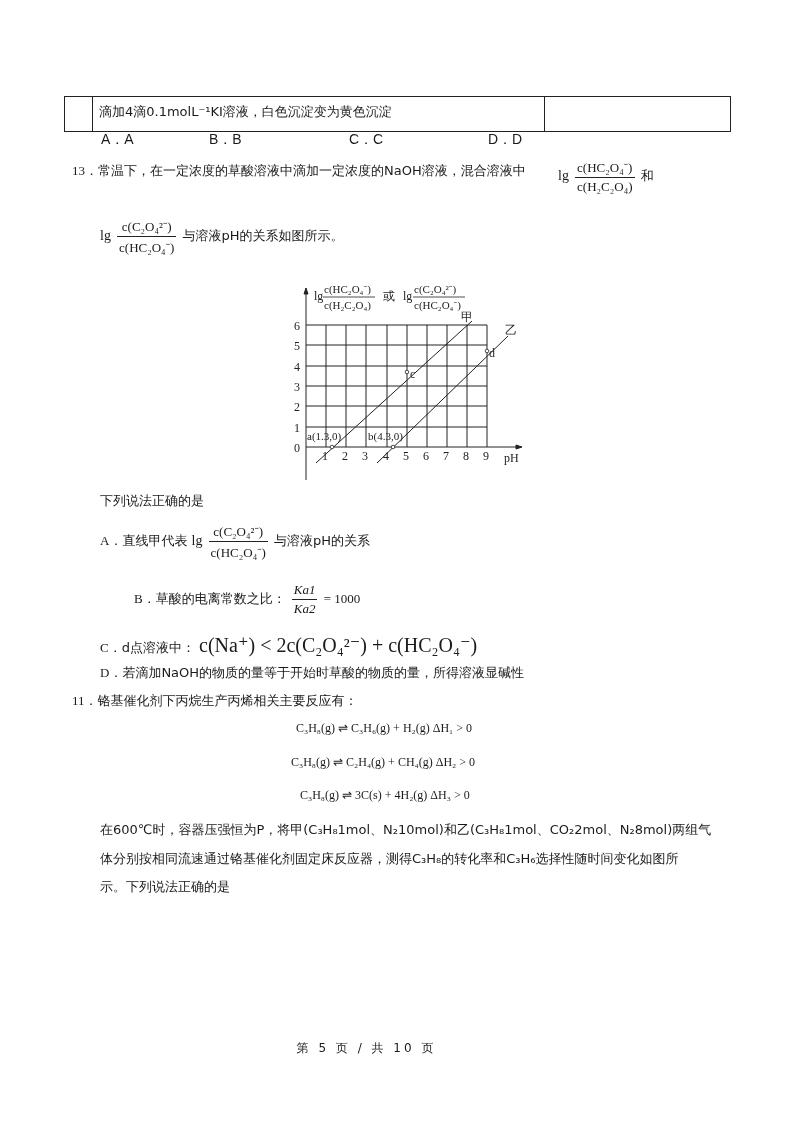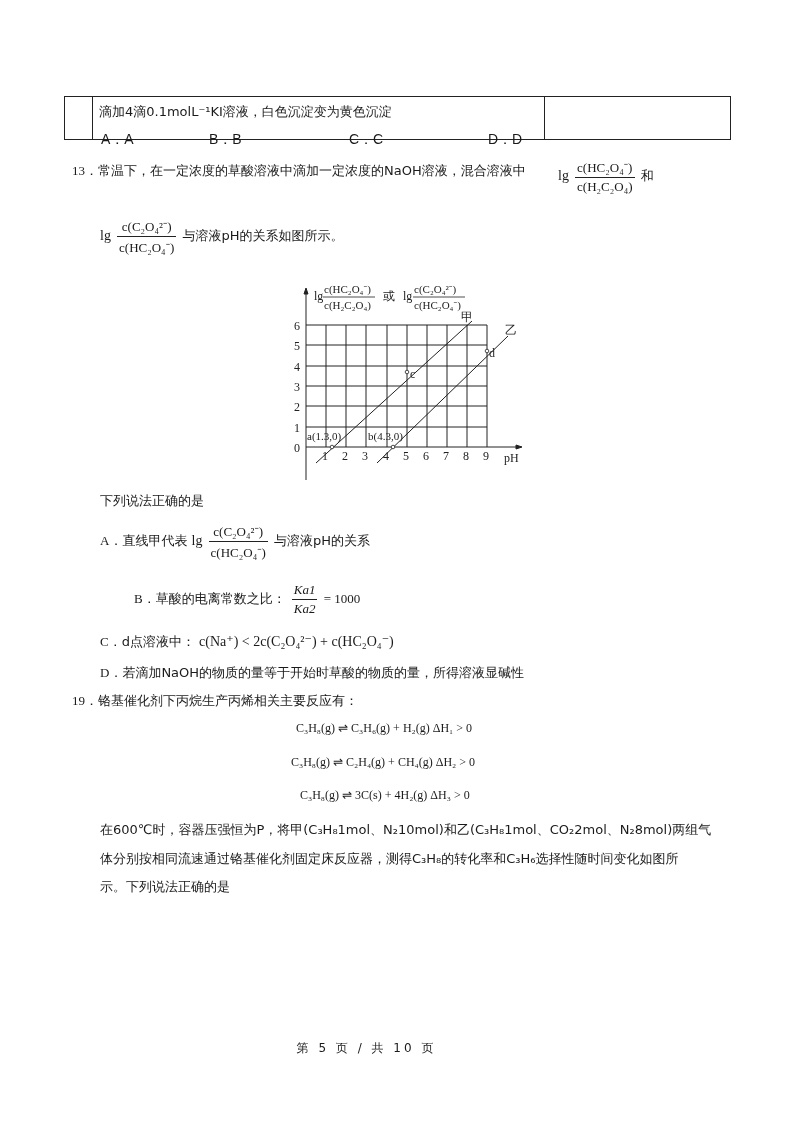--- a/index.html
+++ b/index.html
@@ -1,21 +1,21 @@
 <!DOCTYPE html>
 <html><head>
 <meta charset="utf-8">
 <style>
   html, body { margin:0; padding:0; background:#ffffff; }
   body { width:793px; height:1122px; position:relative; overflow:hidden;
          font-family:"DejaVu Sans", "Liberation Sans", sans-serif; color:#1a1a1a; font-size:13px; }
   .abs { position:absolute; white-space:nowrap; }
   .serif { font-family:"Liberation Serif","DejaVu Serif", serif; }
   
-  .tbl { position:absolute; left:64px; top:96px; width:667px; height:44px; border:1px solid #222; box-sizing:border-box; display:flex; }
+  .tbl { position:absolute; left:64px; top:96px; width:667px; height:36px; border:1px solid #222; box-sizing:border-box; display:flex; }
   .tbl .c1 { width:27px; border-right:1px solid #222; }
   .tbl .c2 { width:445px; border-right:1px solid #222; padding-left:6px; line-height:30px; font-size:13px; }
   .tbl .c3 { flex:1; }
   .opts span { position:absolute; font-family:Liberation Sans, sans-serif; font-size:14px; }
   
   .frac { display:inline-flex; flex-direction:column; align-items:center; vertical-align:middle; margin:0 2px; font-family:"Liberation Serif", serif; font-size:13px; }
   .frac .num { padding:0 2px 1px; }
   .frac .den { border-top:1px solid #222; padding:1px 2px 0; }
   .i { font-style:italic; }
   .lg { font-family:"Liberation Serif", serif; font-size:14px; }
@@ -151,29 +151,29 @@
   <span class="serif">B．</span><span class="line-text">草酸的电离常数之比：</span>
   <span class="frac i">
       <span class="num">Ka1</span>
       <span class="den">Ka2</span>
     </span>
   <span class="serif">= 1000</span>
 </div>
 
 <div class="abs" style="left:100px; top:633px;">
   <span class="serif">C．</span><span class="line-text">d点溶液中：</span>
-  <span class="serif" style="font-size:14px;">c(Na⁺) &lt; 2c(C₂O₄²⁻) + c(HC₂O₄⁻)</span>
+  <span class="serif" style="font-size:20px;">c(Na⁺) &lt; 2c(C₂O₄²⁻) + c(HC₂O₄⁻)</span>
 </div>
 
 <div class="abs" style="left:100px; top:664px;">
   <span class="serif">D．</span><span class="line-text">若滴加NaOH的物质的量等于开始时草酸的物质的量，所得溶液显碱性</span>
 </div>
 
 <div class="abs line-text" style="left:72px; top:692px;">
-  <span class="serif">19．</span><span>铬基催化剂下丙烷生产丙烯相关主要反应有：</span>
+  <span class="serif">11．</span><span>铬基催化剂下丙烷生产丙烯相关主要反应有：</span>
 </div>
 
 <div class="eq" style="left:296px; top:721px;">C₃H₈(g) ⇌ C₃H₆(g) + H₂(g)   ΔH₁ &gt; 0</div>
 <div class="eq" style="left:291px; top:755px;">C₃H₈(g) ⇌ C₂H₄(g) + CH₄(g)   ΔH₂ &gt; 0</div>
 <div class="eq" style="left:300px; top:788px;">C₃H₈(g) ⇌ 3C(s) + 4H₂(g)   ΔH₃ &gt; 0</div>
 
 <div class="abs line-text" style="left:100px; top:821px;">在600℃时，容器压强恒为P，将甲(C₃H₈1mol、N₂10mol)和乙(C₃H₈1mol、CO₂2mol、N₂8mol)两组气</div>
 <div class="abs line-text" style="left:100px; top:850px;">体分别按相同流速通过铬基催化剂固定床反应器，测得C₃H₈的转化率和C₃H₆选择性随时间变化如图所</div>
 <div class="abs line-text" style="left:100px; top:878px;">示。下列说法正确的是</div>
 

